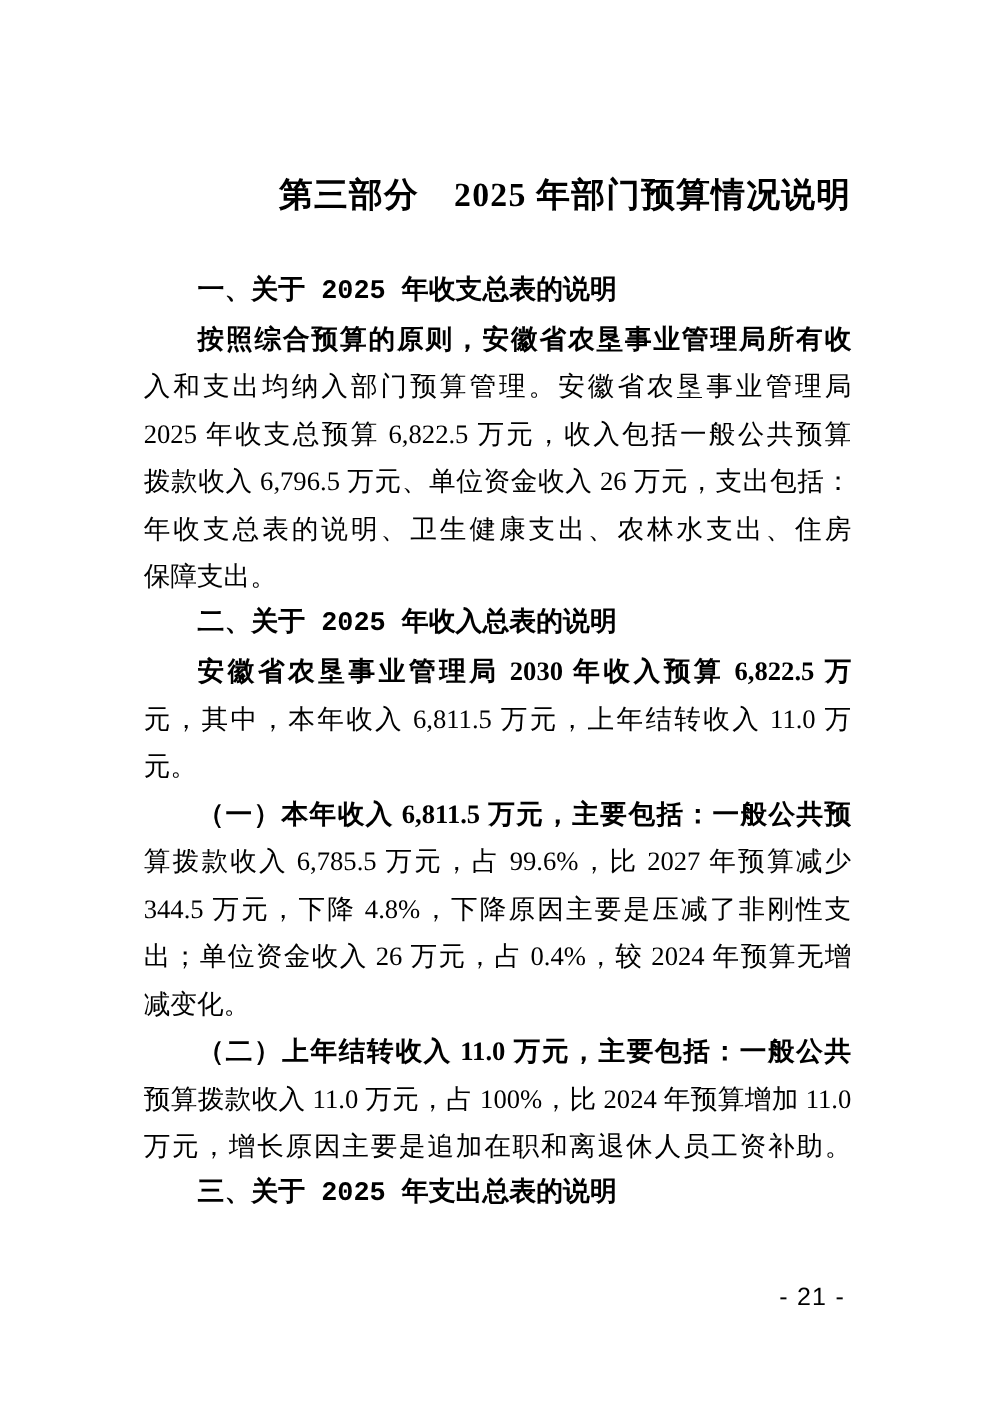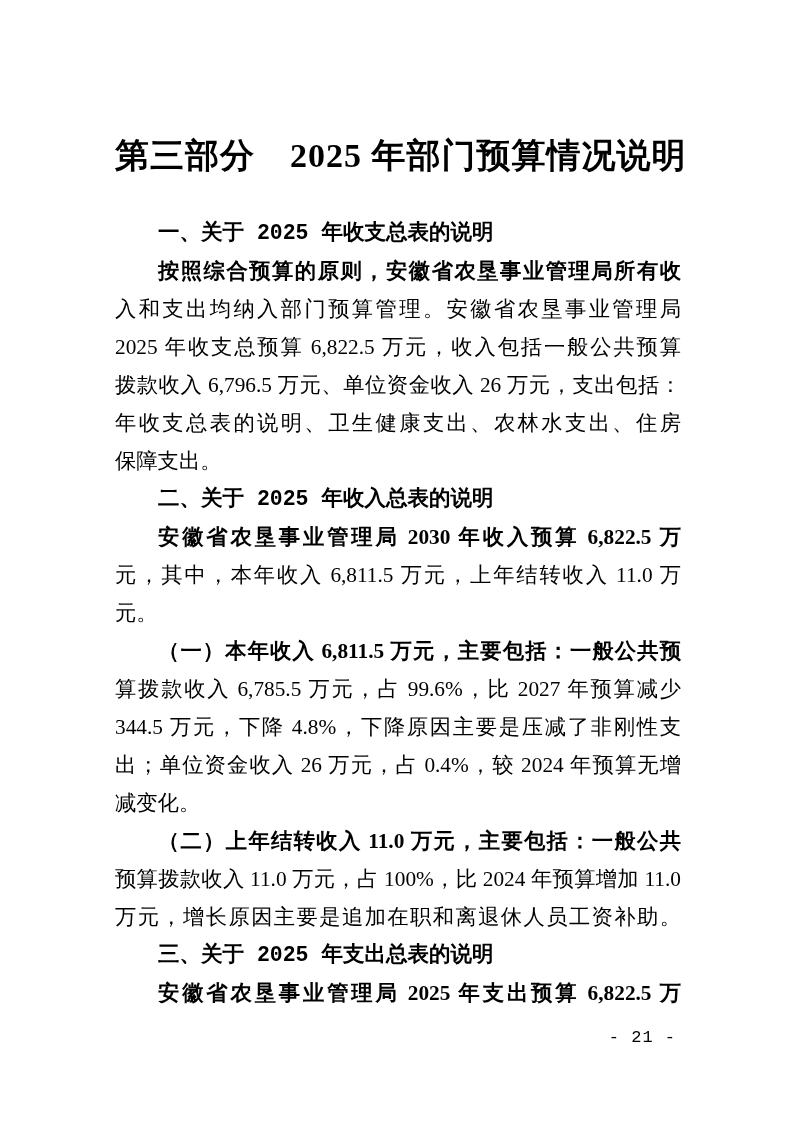--- a/index.html
+++ b/index.html
@@ -19,21 +19,21 @@
   .content {
     position: absolute;
     left: 115px;
     top: 136px;
     width: 566px;
   }
   .doc-title {
     height: 40px;
     line-height: 40px;
     margin-bottom: 38px;
-    font-size: 34px;
+    font-size: 27px;
     font-weight: bold;
     text-align: right;
     white-space: nowrap;
     letter-spacing: 1px;
   }
   .row {
     height: 38px;
     line-height: 38px;
     font-size: 21.3px;
     white-space: nowrap;
@@ -51,23 +51,23 @@
   .row.head {
     font-family: Liberation Mono, monospace;
     font-weight: bold;
     font-size: 21.5px;
     padding-left: 43px;
   }
   .page-number {
     position: absolute;
     top: 1028px;
     right: 118px;
-    font-size: 17px;
+    font-size: 20px;
     line-height: 20px;
-    font-family: Liberation Mono, monospace;
+    font-family: Liberation Sans, sans-serif;
     letter-spacing: 1px;
   }
 </style>
 </head>
 <body>
 
 <div class="page">
   <div class="content">
     <div class="doc-title">第三部分　2025 年部门预算情况说明</div>
     <div id="body-rows">
@@ -84,17 +84,16 @@
         <div class="row">元。</div>
         <div class="row ind j">（一）本年收入 6,811.5 万元，主要包括：一般公共预</div>
         <div class="row j">算拨款收入 6,785.5 万元，占 99.6%，比 2027 年预算减少</div>
         <div class="row j">344.5 万元，下降 4.8%，下降原因主要是压减了非刚性支</div>
         <div class="row j">出；单位资金收入 26 万元，占 0.4%，较 2024 年预算无增</div>
         <div class="row">减变化。</div>
         <div class="row ind j">（二）上年结转收入 11.0 万元，主要包括：一般公共</div>
         <div class="row j">预算拨款收入 11.0 万元，占 100%，比 2024 年预算增加 11.0</div>
         <div class="row j">万元，增长原因主要是追加在职和离退休人员工资补助。</div>
         <div class="row head">三、关于 2025 年支出总表的说明</div>
-        <div class="row ind j">安徽省农垦事业管理局 2025 年支出预算 6,822.5 万</div>
       </div>
   </div>
   <div class="page-number">- 21 -</div>
 </div>
 
 </body></html>

